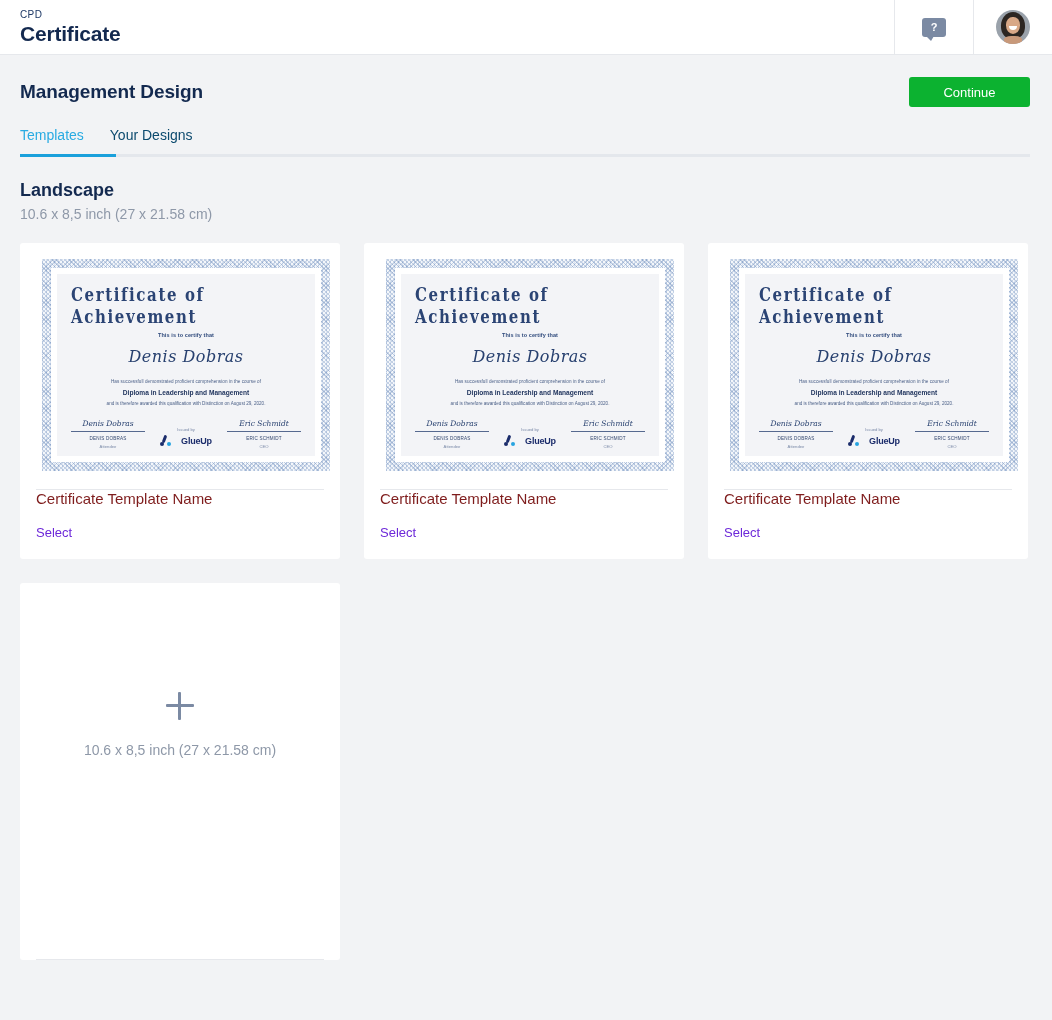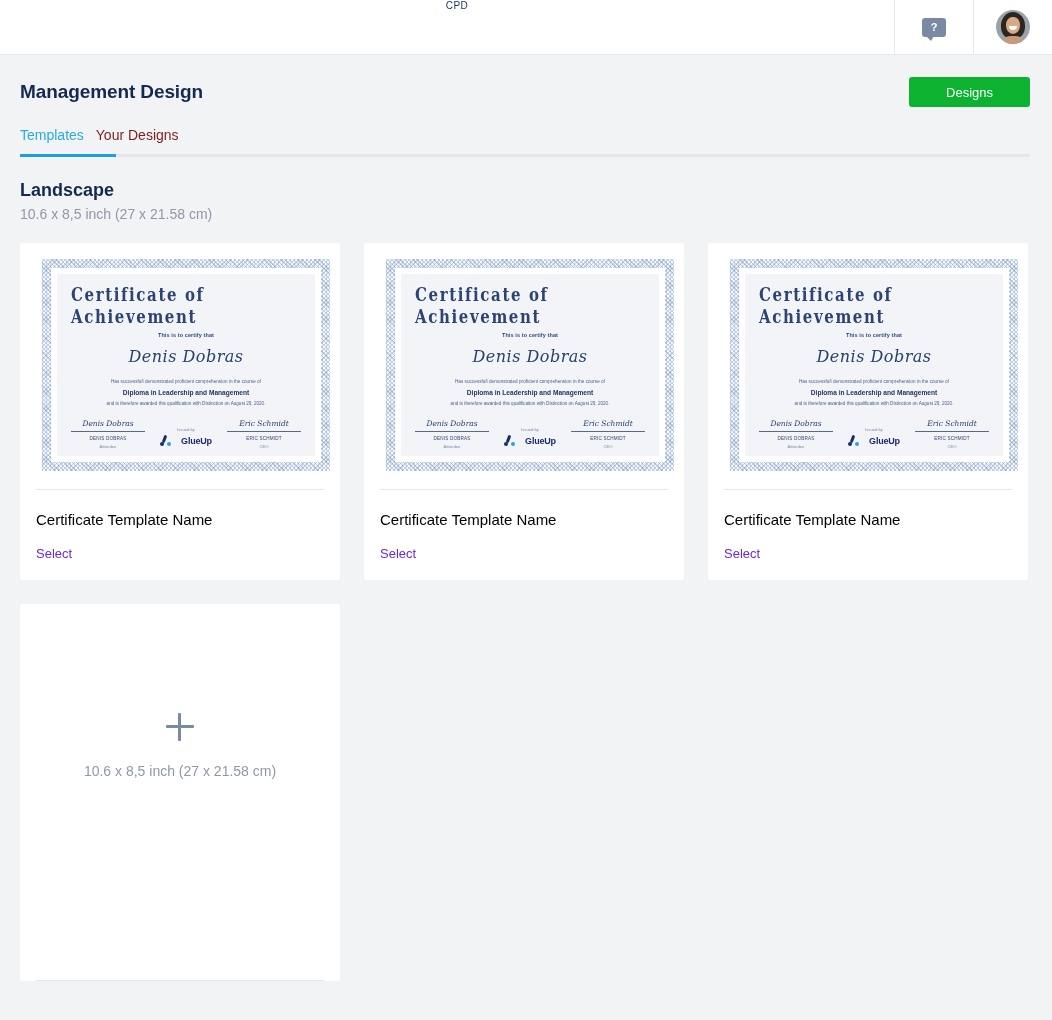--- a/index.html
+++ b/index.html
@@ -16,21 +16,21 @@
   .topbar {
     height: 55px;
     background: #ffffff;
     display: flex;
     align-items: stretch;
     border-bottom: 1px solid #e6e8ec;
   }
   .topbar-titles {
     flex: 1;
     display: flex;
-    flex-direction: row;
+    flex-direction: column;
     justify-content: center;
     padding-left: 20px;
   }
   .eyebrow {
     font-size: 10px;
     color: #1b3664;
     letter-spacing: .4px;
     line-height: 12px;
     margin-bottom: 1px;
   }
@@ -136,26 +136,26 @@
     margin-right: 2px;
   }
 
   
   .tabs-wrap {
     margin: 20px 20px 0 20px;
     position: relative;
   }
   .tabs {
     display: flex;
-    gap: 12px;
+    gap: 26px;
     padding-bottom: 10px;
   }
   .tab {
     font-size: 14px;
-    color: #7f1d1d;
+    color: #0c4a6e;
     cursor: pointer;
     line-height: 17px;
   }
   .tab.active { color: #29abe2; }
   .tabs-rule {
     height: 3px;
     background: #e4e7ec;
     width: 1010px;
     position: relative;
   }
@@ -204,22 +204,21 @@
     justify-content: center;
     margin-left: 12px;
   }
   .card-divider {
     height: 1px;
     background: #e6e8ec;
     margin-top: 18px;
   }
   .card-name {
     font-size: 15px;
-    color: #000000;
-    margin-top: 21px;
+    color: #7f1d1d;
     line-height: 18px;
   }
   .card-select {
     font-size: 13px;
     color: #6d28d9;
     margin-top: 17px;
     margin-bottom: 18px;
     cursor: pointer;
     line-height: 16px;
     display: inline-block;
@@ -419,37 +418,38 @@
     color: #8e98a8;
   }
   .custom-card .card-divider { margin-top: 108px; }
 </style>
 </head>
 <body>
 
 <div class="topbar">
   <div class="topbar-titles">
     <div class="eyebrow">CPD</div>
+    <div class="app-title">Certificate</div>
   </div>
   <div class="topbar-cell">
     <div class="help-bubble">?</div>
   </div>
   <div class="topbar-cell">
     <div class="avatar">
       <div class="hair"></div>
       <div class="face"></div>
       <div class="smile"></div>
       <div class="neck"></div>
     </div>
   </div>
 </div>
 
 <div class="page-head">
   <div class="page-title">Management Design</div>
-  <button class="continue-btn">Designs</button>
+  <button class="continue-btn">Continue</button>
 </div>
 
 <div class="tabs-wrap">
   <div class="tabs">
     <div class="tab active">Templates</div>
     <div class="tab">Your Designs</div>
   </div>
   <div class="tabs-rule"></div>
 </div>
 

